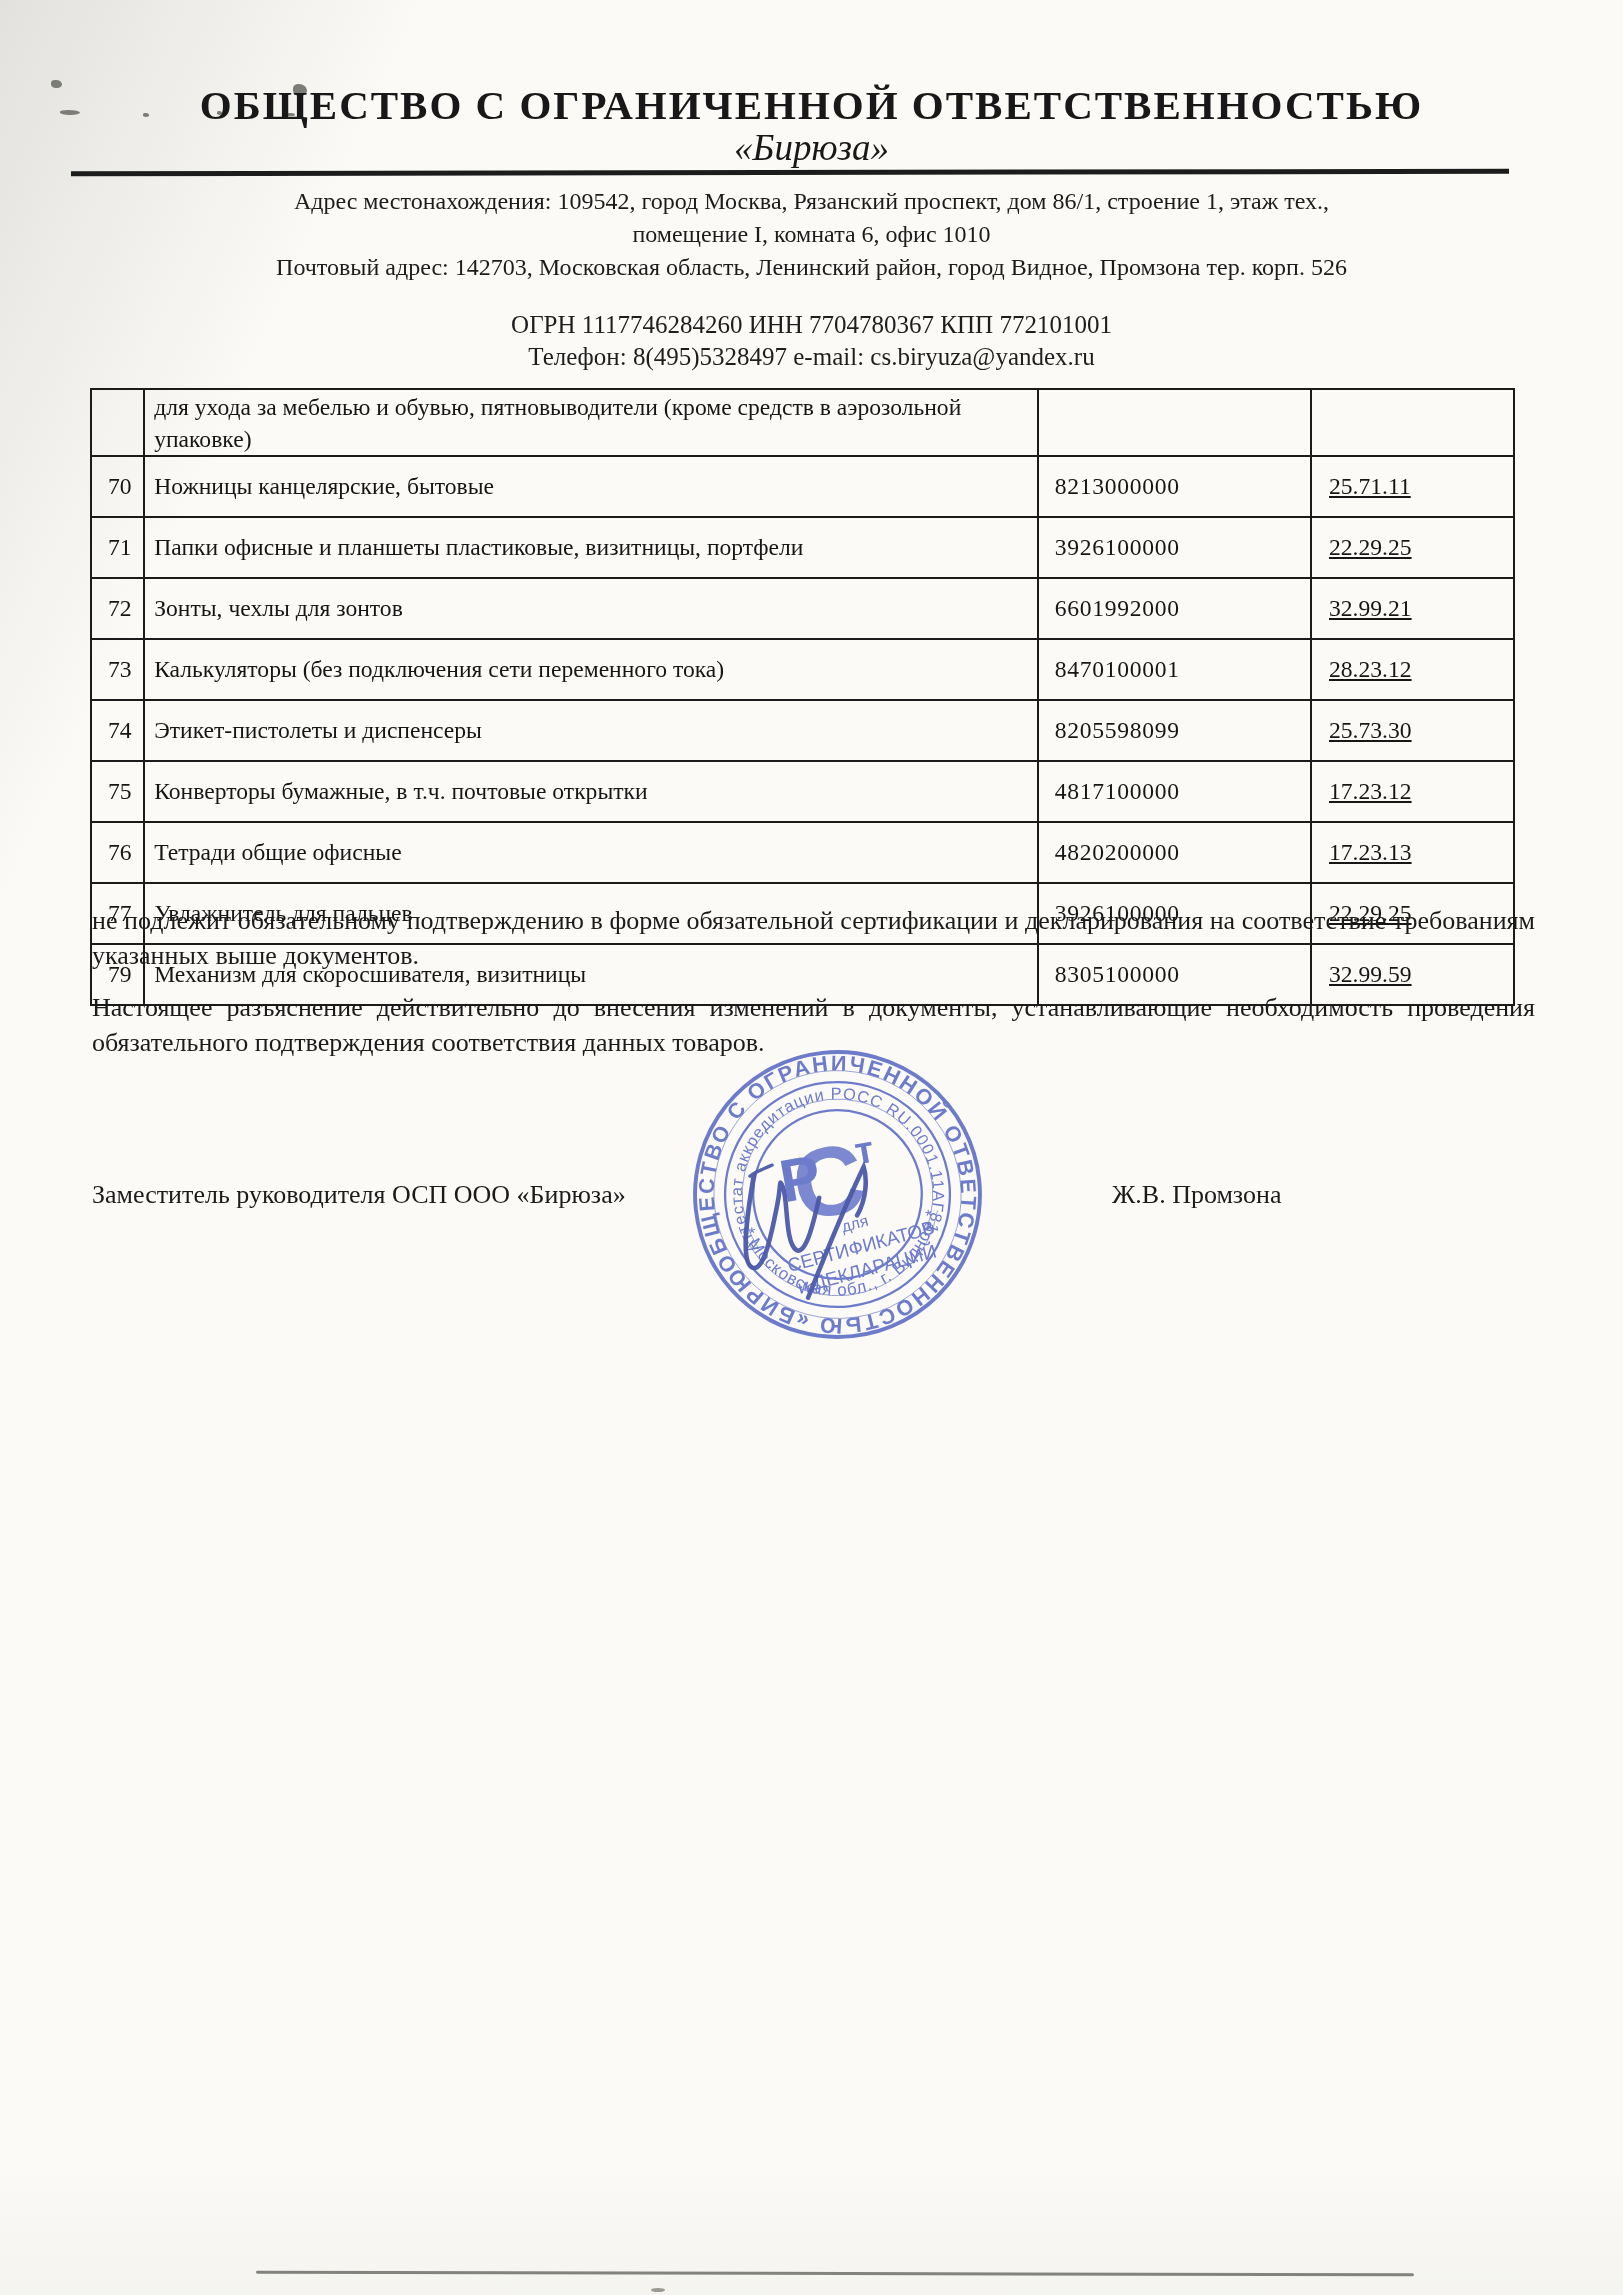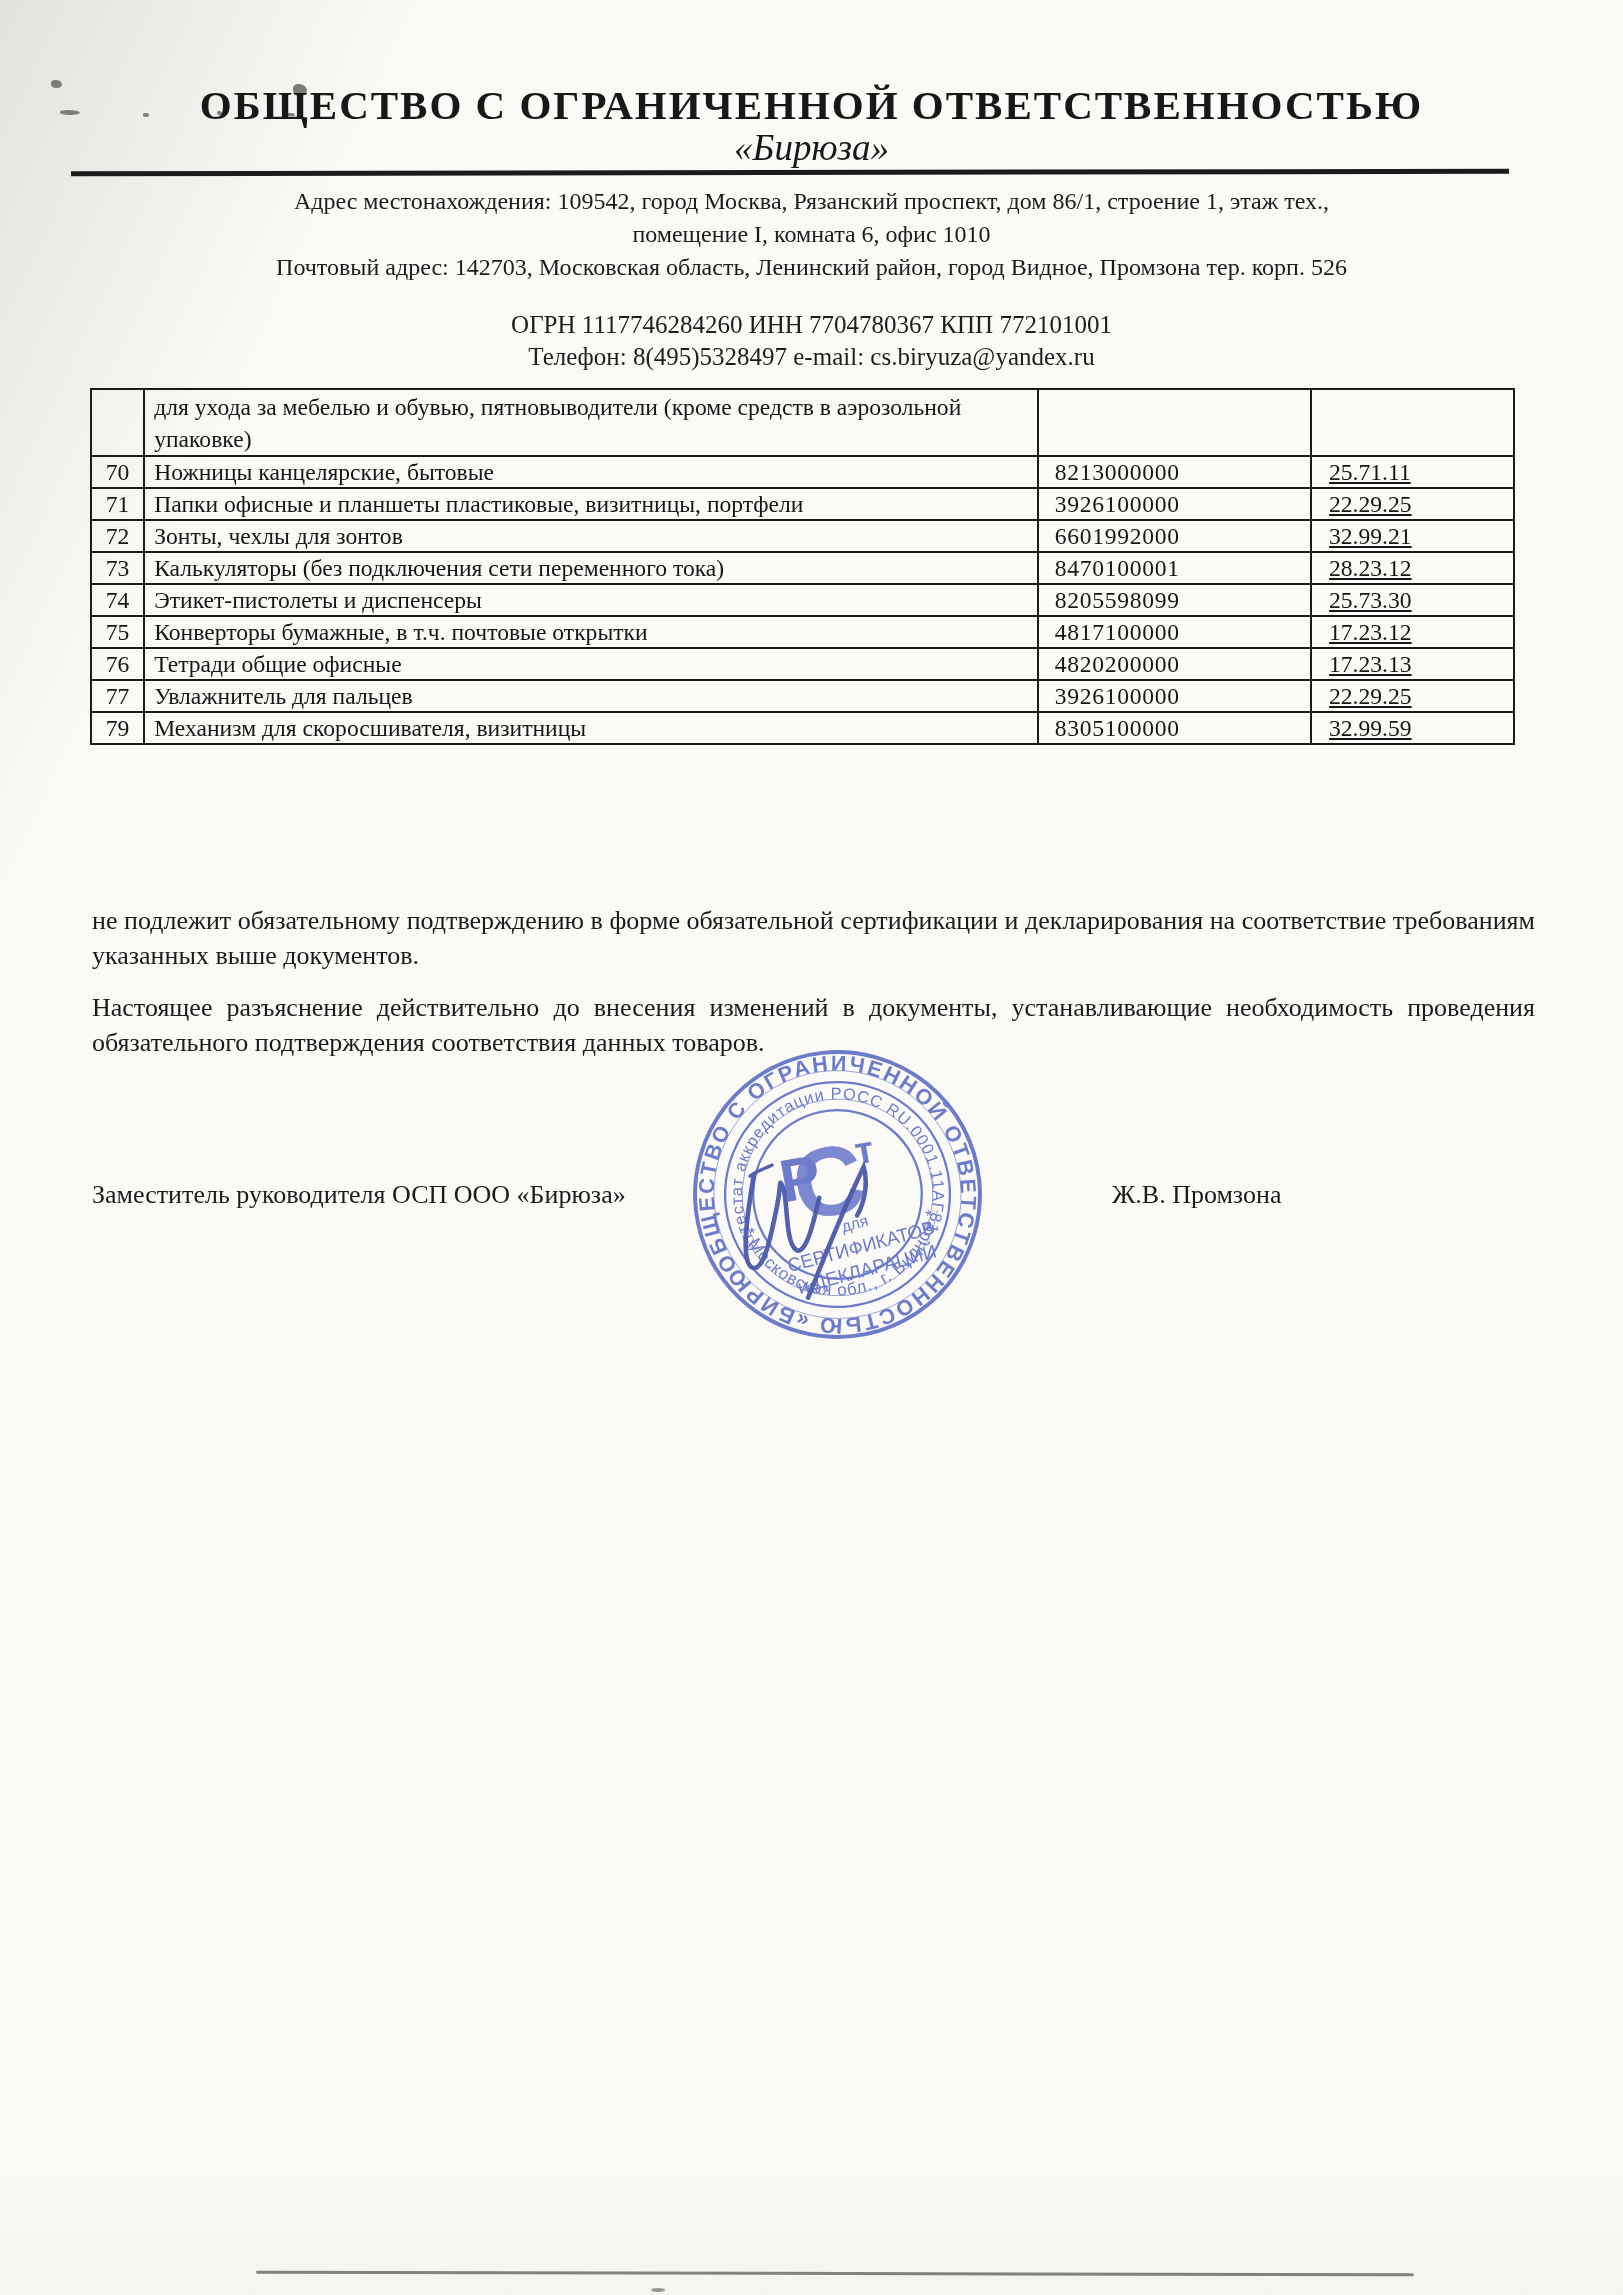--- a/index.html
+++ b/index.html
@@ -35,21 +35,21 @@
   }
   .goods-table td{
     border:2px solid #1b1b1b;
     vertical-align:middle;
     padding:0 5.2px;
     overflow:hidden;
   }
   .goods-table tr{height:32px;}
   .goods-table tr:first-child{height:67px;}
   .goods-table tr:first-child td{vertical-align:top;padding-top:1.3px;line-height:32px;}
-  .goods-table td.col-num{text-align:center;padding:0;}
+  .goods-table td.col-num{padding:16px;}
   .goods-table td.col-description{padding-left:9.2px;}
   .goods-table td.col-code{padding-left:15.7px;letter-spacing:0.7px;}
   .goods-table td.col-okpd{padding-left:17px;text-decoration:underline;}
   
   .para{
     left:92px;width:1443px;
     font-size:26px;line-height:35px;
     text-align:justify;color:#1b1b1b;
   }
   .p1{top:903px;}

